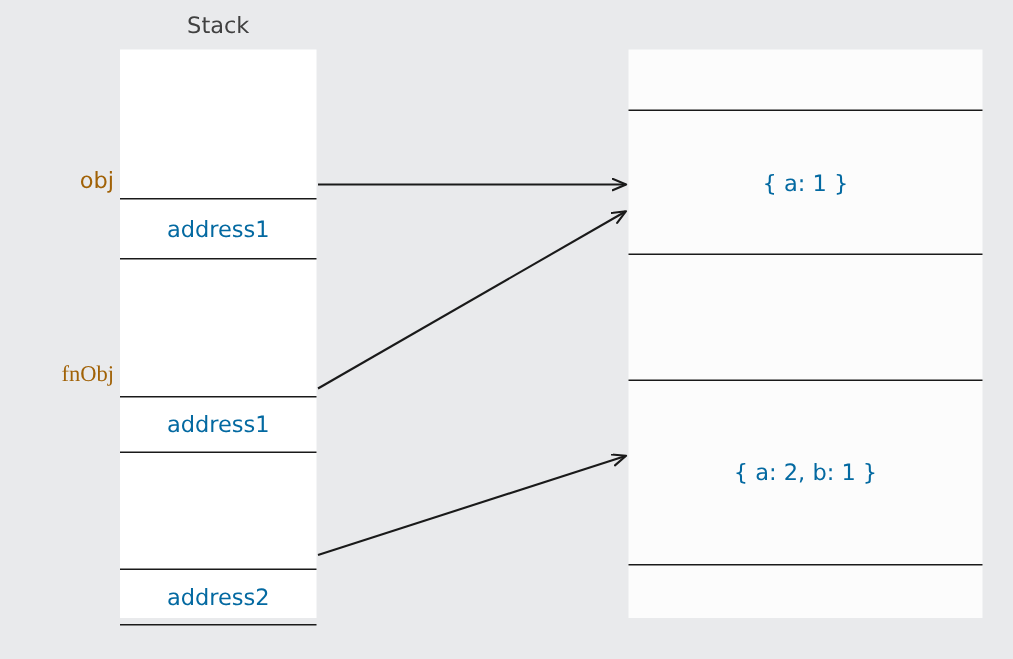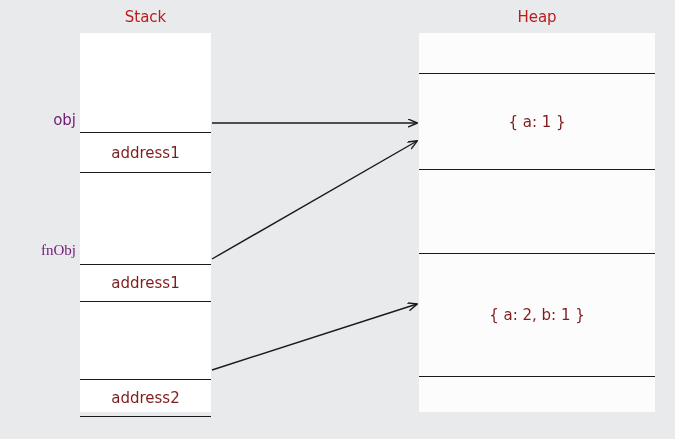--- a/index.html
+++ b/index.html
@@ -18,21 +18,21 @@
     position: relative;
     width: 675px;
     height: 439px;
   }
 
   
   .col-title {
     position: absolute;
     text-align: center;
     font-size: 15px;
-    color: #b91c1c;
+    color: #404040;
     line-height: 18px;
     white-space: nowrap;
   }
   #stack-title { left: 80px; width: 131px; top: 8px; }
   #heap-title  { left: 419px; width: 236px; top: 8px; }
 
   
   .column-box {
     position: absolute;
     top: 33px;
@@ -57,42 +57,42 @@
     right: 0;
     border-top: 1.6px solid #1a1a1a;
     border-bottom: 1.6px solid #1a1a1a;
     box-sizing: border-box;
     display: flex;
     align-items: center;
     justify-content: center;
   }
   .slot-value {
     font-size: 15px;
-    color: #7f1d1d;
+    color: #0369a1;
     line-height: 18px;
     white-space: nowrap;
   }
 
   
   #slot-obj   { top: 99px;  height: 41px; }
   #slot-fnobj { top: 231px; height: 38px; }
   #slot-temp  { top: 346px; height: 38px; }
 
   
   #heap-slot-0 { top: 40px;  height: 97px; }
   #heap-slot-1 { top: 220px; height: 124px; }
 
   
   .var-label {
     position: absolute;
     right: 0;
     width: 72px;
     text-align: right;
     font-size: 15px;
-    color: #701a75;
+    color: #a16207;
     line-height: 18px;
     white-space: nowrap;
   }
   .var-label-wrap {
     position: absolute;
     left: 0;
     width: 76px;
     height: 18px;
   }
   #label-obj   { top: 111px; }
@@ -108,21 +108,20 @@
     height: 439px;
     pointer-events: none;
   }
 </style>
 </head>
 <body>
 
 <div id="diagram">
 
   <div class="col-title" id="stack-title">Stack</div>
-  <div class="col-title" id="heap-title">Heap</div>
 
   <div class="column-box" id="stack-box">
     <div class="slot" id="slot-obj">
       <span class="slot-value">address1</span>
     </div>
     <div class="slot" id="slot-fnobj">
       <span class="slot-value">address1</span>
     </div>
     <div class="slot" id="slot-temp">
       <span class="slot-value">address2</span>

